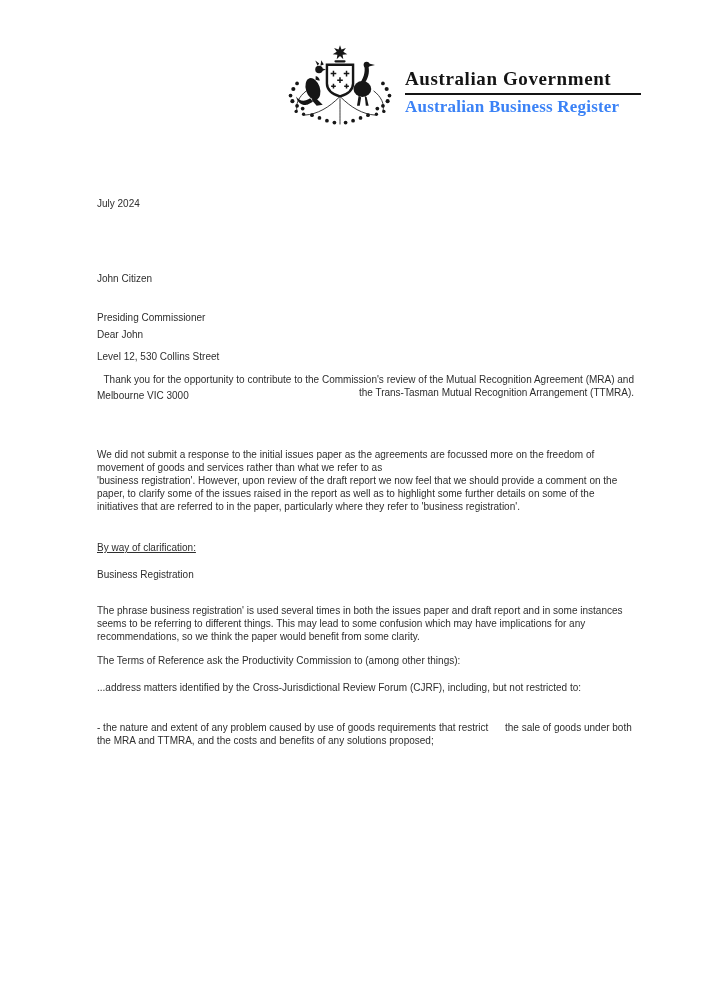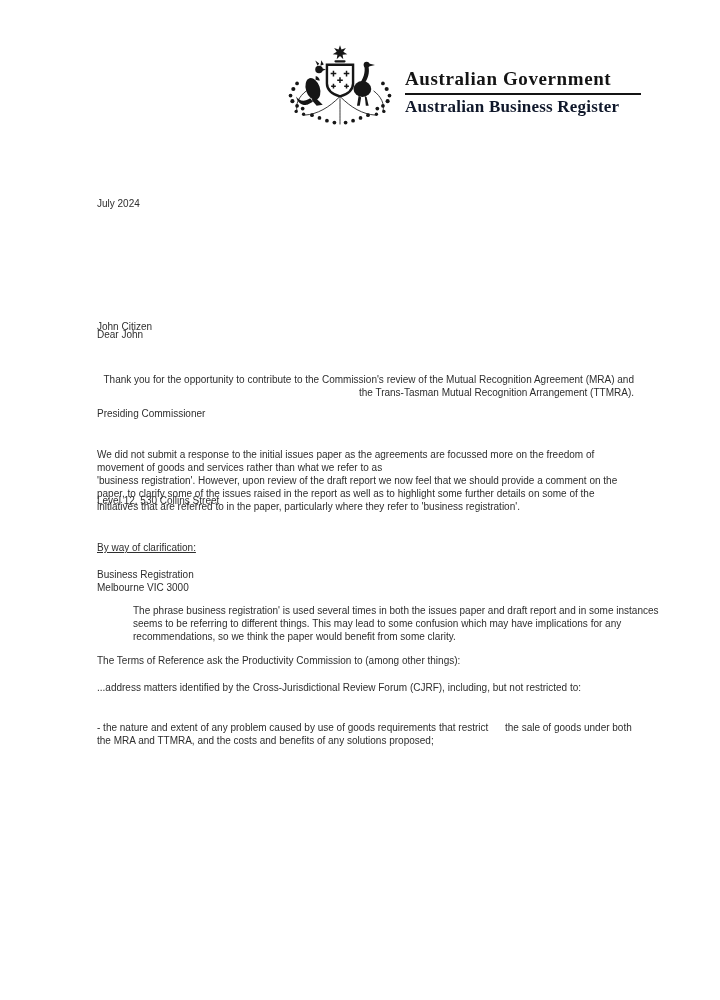--- a/index.html
+++ b/index.html
@@ -12,38 +12,38 @@
   .letterhead { position:absolute; left:284px; top:42px; display:flex; align-items:flex-start; }
   .crest { width:112px; height:94px; display:block; }
   .lh-text { margin-left:9px; padding-top:27px; width:236px; }
   .lh-gov {
     font-family:"Liberation Serif", serif; font-weight:bold; font-size:19px;
     letter-spacing:0.6px; color:#141414; line-height:1.05; white-space:nowrap;
   }
   .lh-rule { height:2px; background:#141414; margin:4px 0 3px 0; width:236px; }
   .lh-agency {
     font-family:"Liberation Serif", serif; font-weight:bold; font-size:17px;
-    letter-spacing:0.2px; color:#0f172a; line-height:1.05; white-space:nowrap;
+    letter-spacing:0.2px; color:#3b82f6; line-height:1.05; white-space:nowrap;
   }
 
   
   .t {
     position:absolute; left:97px; width:537px;
     font-size:10px; line-height:13px; color:#2e2e2e;
     white-space:pre-wrap;
   }
   .date        { top:197px; }
   .recipient   { top:246px; }
-  .recipient div { line-height:13px;margin-top:48px; }
+  .recipient div { line-height:13px; }
   .salutation  { top:328px; }
   .p-thanks    { top:373px;text-align:right; }
   .p-response  { top:448px; }
   .h-clar      { top:541px; text-decoration:underline; }
   .sub-bizreg  { top:568px; }
-  .p-phrase    { top:604px;margin-left:36px; }
+  .p-phrase    { top:604px; }
   .p-terms     { top:654px; }
   .p-matters   { top:681px; }
   .p-nature    { top:721px; }
 
   
   .watermark {
     position:absolute; left:308px; top:925px;
     font-family:"Liberation Sans", sans-serif; font-weight:bold;
     font-size:64px; line-height:1; white-space:nowrap;
     transform:scaleX(0.49); transform-origin:left top;

